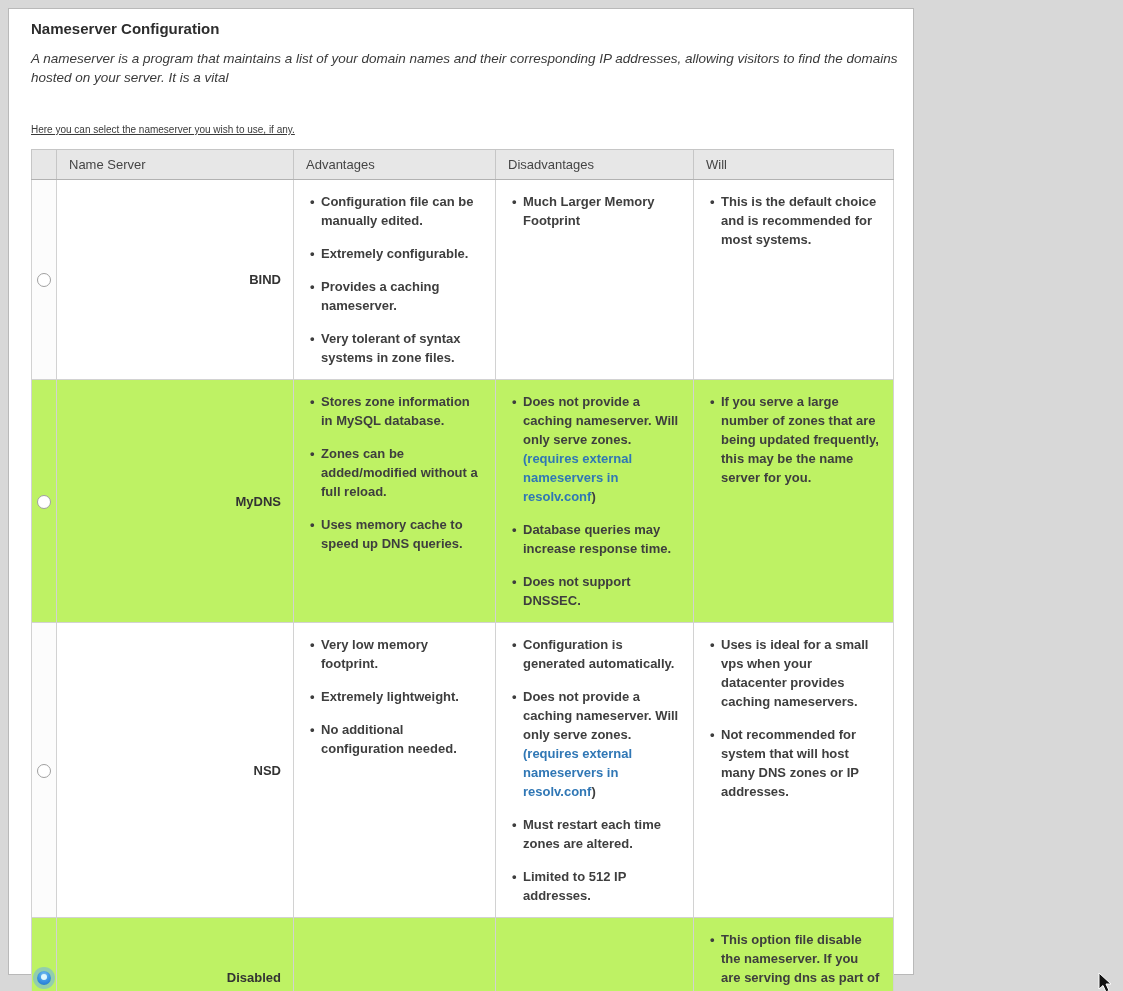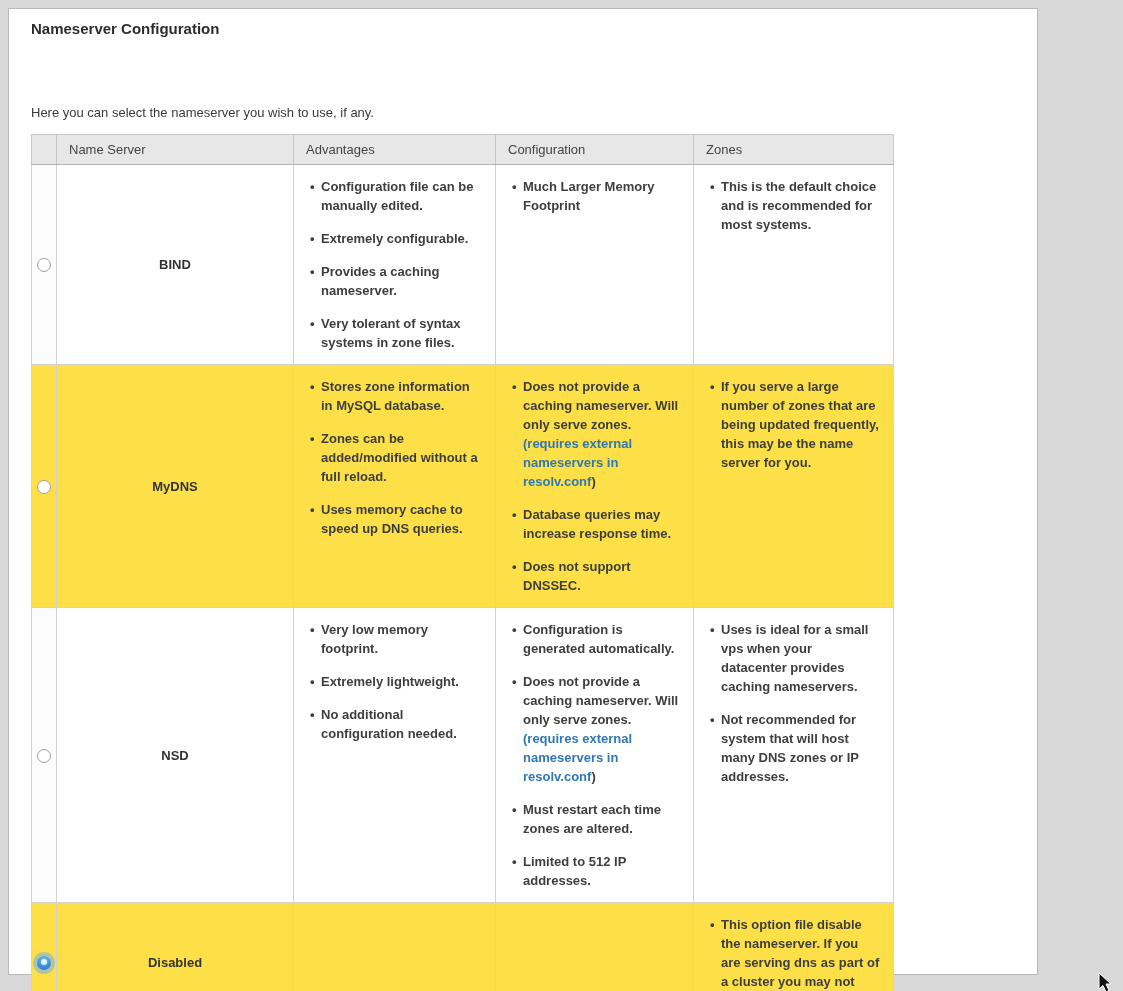--- a/index.html
+++ b/index.html
@@ -7,42 +7,43 @@
     margin: 0; padding: 0;
     width: 1123px; height: 991px;
     overflow: hidden;
     background: #d8d8d8;
     font-family: "Liberation Sans", "DejaVu Sans", sans-serif;
     color: #3e3e3e;
   }
   .panel {
     position: absolute;
     left: 8px; top: 8px;
-    width: 1030px; height: 967px;
+    width: 906px; height: 967px;
     background: #ffffff;
     border: 1px solid #b9b9b9;
     padding: 11px 14px;
   }
   .page-title {
     margin: 0 0 12px 8px;
     font-size: 15px;
     font-weight: bold;
     color: #2d2d2d;
   }
   .intro {
     margin: 0 0 0 8px;
     font-size: 13.5px;
     font-style: italic;
     line-height: 19px;
     color: #3a3a3a;
   }
   .prompt {
     margin: 37px 0 14px 8px;
-    font-size: 13px;
+    font-size: 10px;
     color: #3a3a3a;
+    text-decoration: underline;
   }
   table.ns-table {
     margin-left: 8px;
     border-collapse: collapse;
     table-layout: fixed;
     width: 862px;
     font-size: 13px;
   }
   .ns-table th {
     background: #e7e7e7;
@@ -52,30 +53,30 @@
     text-align: left;
     color: #454545;
     padding: 0 12px;
     height: 30px;
   }
   .ns-table td {
     border: 1px solid #d2d2d2;
     vertical-align: top;
     padding: 12px;
   }
-  .ns-table tr.striped td { background: #fde047; }
+  .ns-table tr.striped td { background: #bef264; }
   .ns-table td.radio-cell {
     background: #fcfcfc;
     vertical-align: middle;
     text-align: center;
     padding: 0;
   }
   .ns-table td.name-cell {
     vertical-align: middle;
-    text-align: center;
+    text-align: right;
     font-weight: bold;
     color: #333333;
   }
   .ns-table ul {
     margin: 0;
     padding: 0 0 0 15px;
     list-style: none;
     font-weight: bold;
   }
   .ns-table li {
@@ -124,38 +125,38 @@
     left: 1098px; top: 973px;
     width: 16px; height: 22px;
     pointer-events: none;
   }
 </style>
 </head>
 <body>
 
 <div class="panel">
   <h1 class="page-title">Nameserver Configuration</h1>
-  <p class="intro"><br></p>
+  <p class="intro"><span>A nameserver is a program that maintains a list of your domain names and their corresponding IP addresses, allowing visitors to find the domains hosted on your server. It is a vital</span><br></p>
   <p class="prompt">Here you can select the nameserver you wish to use, if any.</p>
 
   <table class="ns-table">
     <colgroup>
       <col style="width:25px">
       <col style="width:237px">
       <col style="width:202px">
       <col style="width:198px">
       <col style="width:200px">
     </colgroup>
     <thead>
       <tr>
         <th></th>
         <th>Name Server</th>
         <th>Advantages</th>
-        <th>Configuration</th>
-        <th>Zones</th>
+        <th>Disadvantages</th>
+        <th>Will</th>
       </tr>
     </thead>
     <tbody id="ns-tbody">
         <tr>
           <td class="radio-cell"><span class="radio"></span></td>
           <td class="name-cell">BIND</td>
           <td>
             <ul>
               <li><span>Configuration file can be manually edited.</span></li>
               <li><span>Extremely configurable.</span></li>

